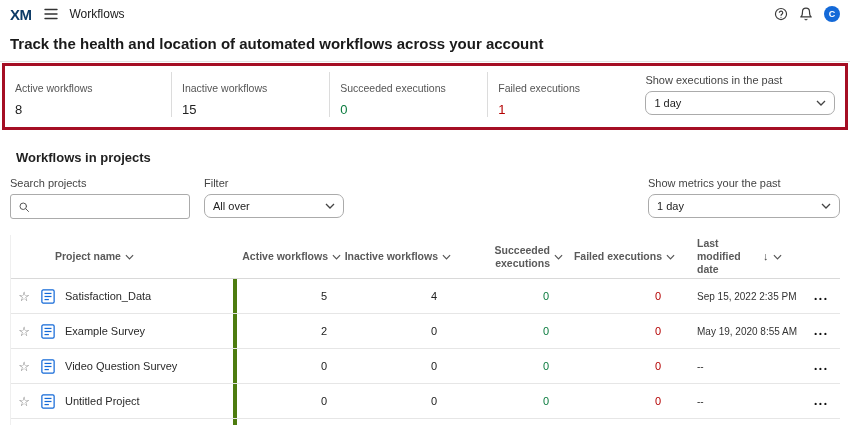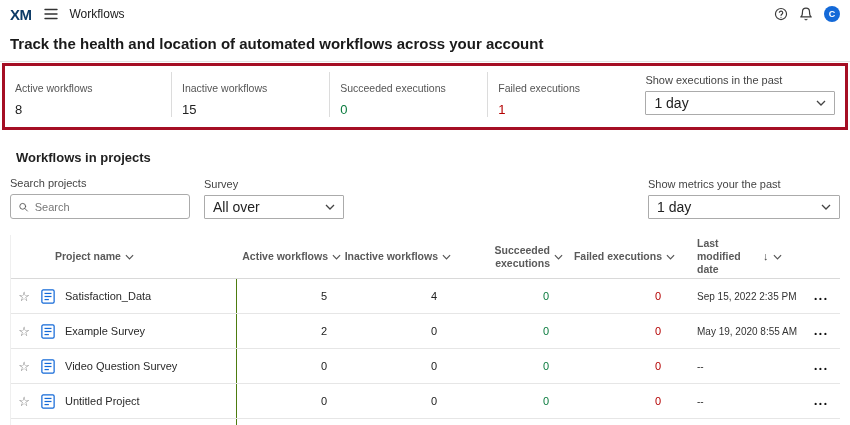--- a/index.html
+++ b/index.html
@@ -22,25 +22,25 @@
   .stats-box{margin:1px 2px 0;border:3px solid var(--annotation-red,#a50e24);display:flex;align-items:stretch;padding:6px 10px 10px 8px}
   .stat{width:160px;padding:10px 0 0 10px;border-left:1px solid #dcdcdc}
   .stat:first-child{border-left:none;padding-left:2px}
   .stat-label{font-size:10.5px;color:#555}
   .stat-value{font-size:13px;color:#222;margin-top:8px}
   .stat-value.green{color:var(--success,#0a7b3e)}
   .stat-value.red{color:var(--error,#b40000)}
   .stats-spacer{flex:1}
   .period-group{width:192px;padding-top:2px}
   .field-label{font-size:11px;color:#444;margin-bottom:5px}
-  .select{height:24px;border:1px solid #ababab;border-radius:1px;background:#fff;display:flex;align-items:center;justify-content:space-between;padding:0 8px;font-size:14px;color:#222;cursor:pointer}
+  .select{height:24px;border:1px solid #ababab;border-radius:7px;background:#fff;display:flex;align-items:center;justify-content:space-between;padding:0 8px;font-size:11px;color:#222;cursor:pointer}
 
   
   .section-heading{margin:20px 16px 0;font-size:13px;font-weight:700;color:#1f1f1f}
-  .controls{display:flex;margin:12px 10px 16px;align-items:flex-end}
+  .controls{display:flex;margin:12px 10px 16px;align-items:flex-start}
   .search-group{width:180px}
   .search-box{height:25px;border:1px solid #ababab;border-radius:3px;display:flex;align-items:center;padding:0 7px;gap:6px;background:#fff}
   .search-box input{border:none;outline:none;font-size:11px;width:100%;font-family:inherit;color:#333;background:transparent}
   .search-box input::placeholder{color:#777}
   .filter-group{width:140px;margin-left:14px}
   .metrics-group{width:192px;margin-left:auto}
 
   
   .table{margin:10px 10px 0;border-left:1px solid #efefef}
   .thead,.trow{display:grid;grid-template-columns:26px 28px 172px 104px 110px 112px 112px 128px 1fr;align-items:center}
@@ -49,21 +49,21 @@
   .th-name{grid-column:1 / 4;justify-content:flex-start;padding-left:44px;padding-right:12px}
   .th.right{justify-content:flex-end;text-align:right}
   .th-date{grid-column:8;padding-left:22px}
   .th-date .txt{width:62px}
   .sort-arrow{font-size:11px;color:#444;cursor:pointer}
   .chev{flex:none;cursor:pointer}
   .trow{height:35px;border-bottom:1px solid #e6e6e6}
   .cstar{text-align:center}
   .star-icon{font-size:13px;color:#6b6b6b;cursor:pointer;line-height:1}
   .cdoc{display:flex;align-items:center;justify-content:flex-start;padding-left:4px}
-  .cname{align-self:stretch;display:flex;align-items:center;border-right:1px solid #4d7c0f;font-size:11px;color:#2a2a2a;padding-right:8px;cursor:pointer}
+  .cname{align-self:stretch;display:flex;align-items:center;border-right:4px solid #4d7c0f;font-size:11px;color:#2a2a2a;padding-right:8px;cursor:pointer}
   .cnum{text-align:right;padding-right:14px;font-size:11px;color:#222}
   .cnum.green{color:var(--success,#0a7b3e)}
   .cnum.red{color:var(--error,#b40000)}
   .cdate{font-size:10px;padding-left:22px;white-space:nowrap;color:#333}
   .cact{text-align:center}
   .dots{font-size:8px;font-weight:700;letter-spacing:2px;color:#111;cursor:pointer}
 </style>
 </head>
 <body>
 
@@ -131,25 +131,24 @@
   <div class="section-heading">Workflows in projects</div>
 
   <div class="controls">
     <div class="search-group">
       <div class="field-label">Search projects</div>
       <div class="search-box">
         <svg width="12" height="12" viewBox="0 0 24 24" fill="none" stroke="#555" stroke-width="2" stroke-linecap="round">
             <circle cx="10.5" cy="10.5" r="6.5"></circle>
             <line x1="15.7" y1="15.7" x2="21" y2="21"></line>
           </svg>
-        <input type="text" placeholder="Search" style="">
       </div>
     </div>
     <div class="filter-group">
-      <div class="field-label">Survey</div>
+      <div class="field-label">Filter</div>
       <div class="select">
         <span>All over</span>
         <svg class="chev" width="10" height="6" viewBox="0 0 10 6">
             <path d="M1 1l4 4 4-4" fill="none" stroke="#444" stroke-width="1.3"></path>
           </svg>
       </div>
     </div>
     <div class="metrics-group">
       <div class="field-label">Show metrics your the past</div>
       <div class="select">

